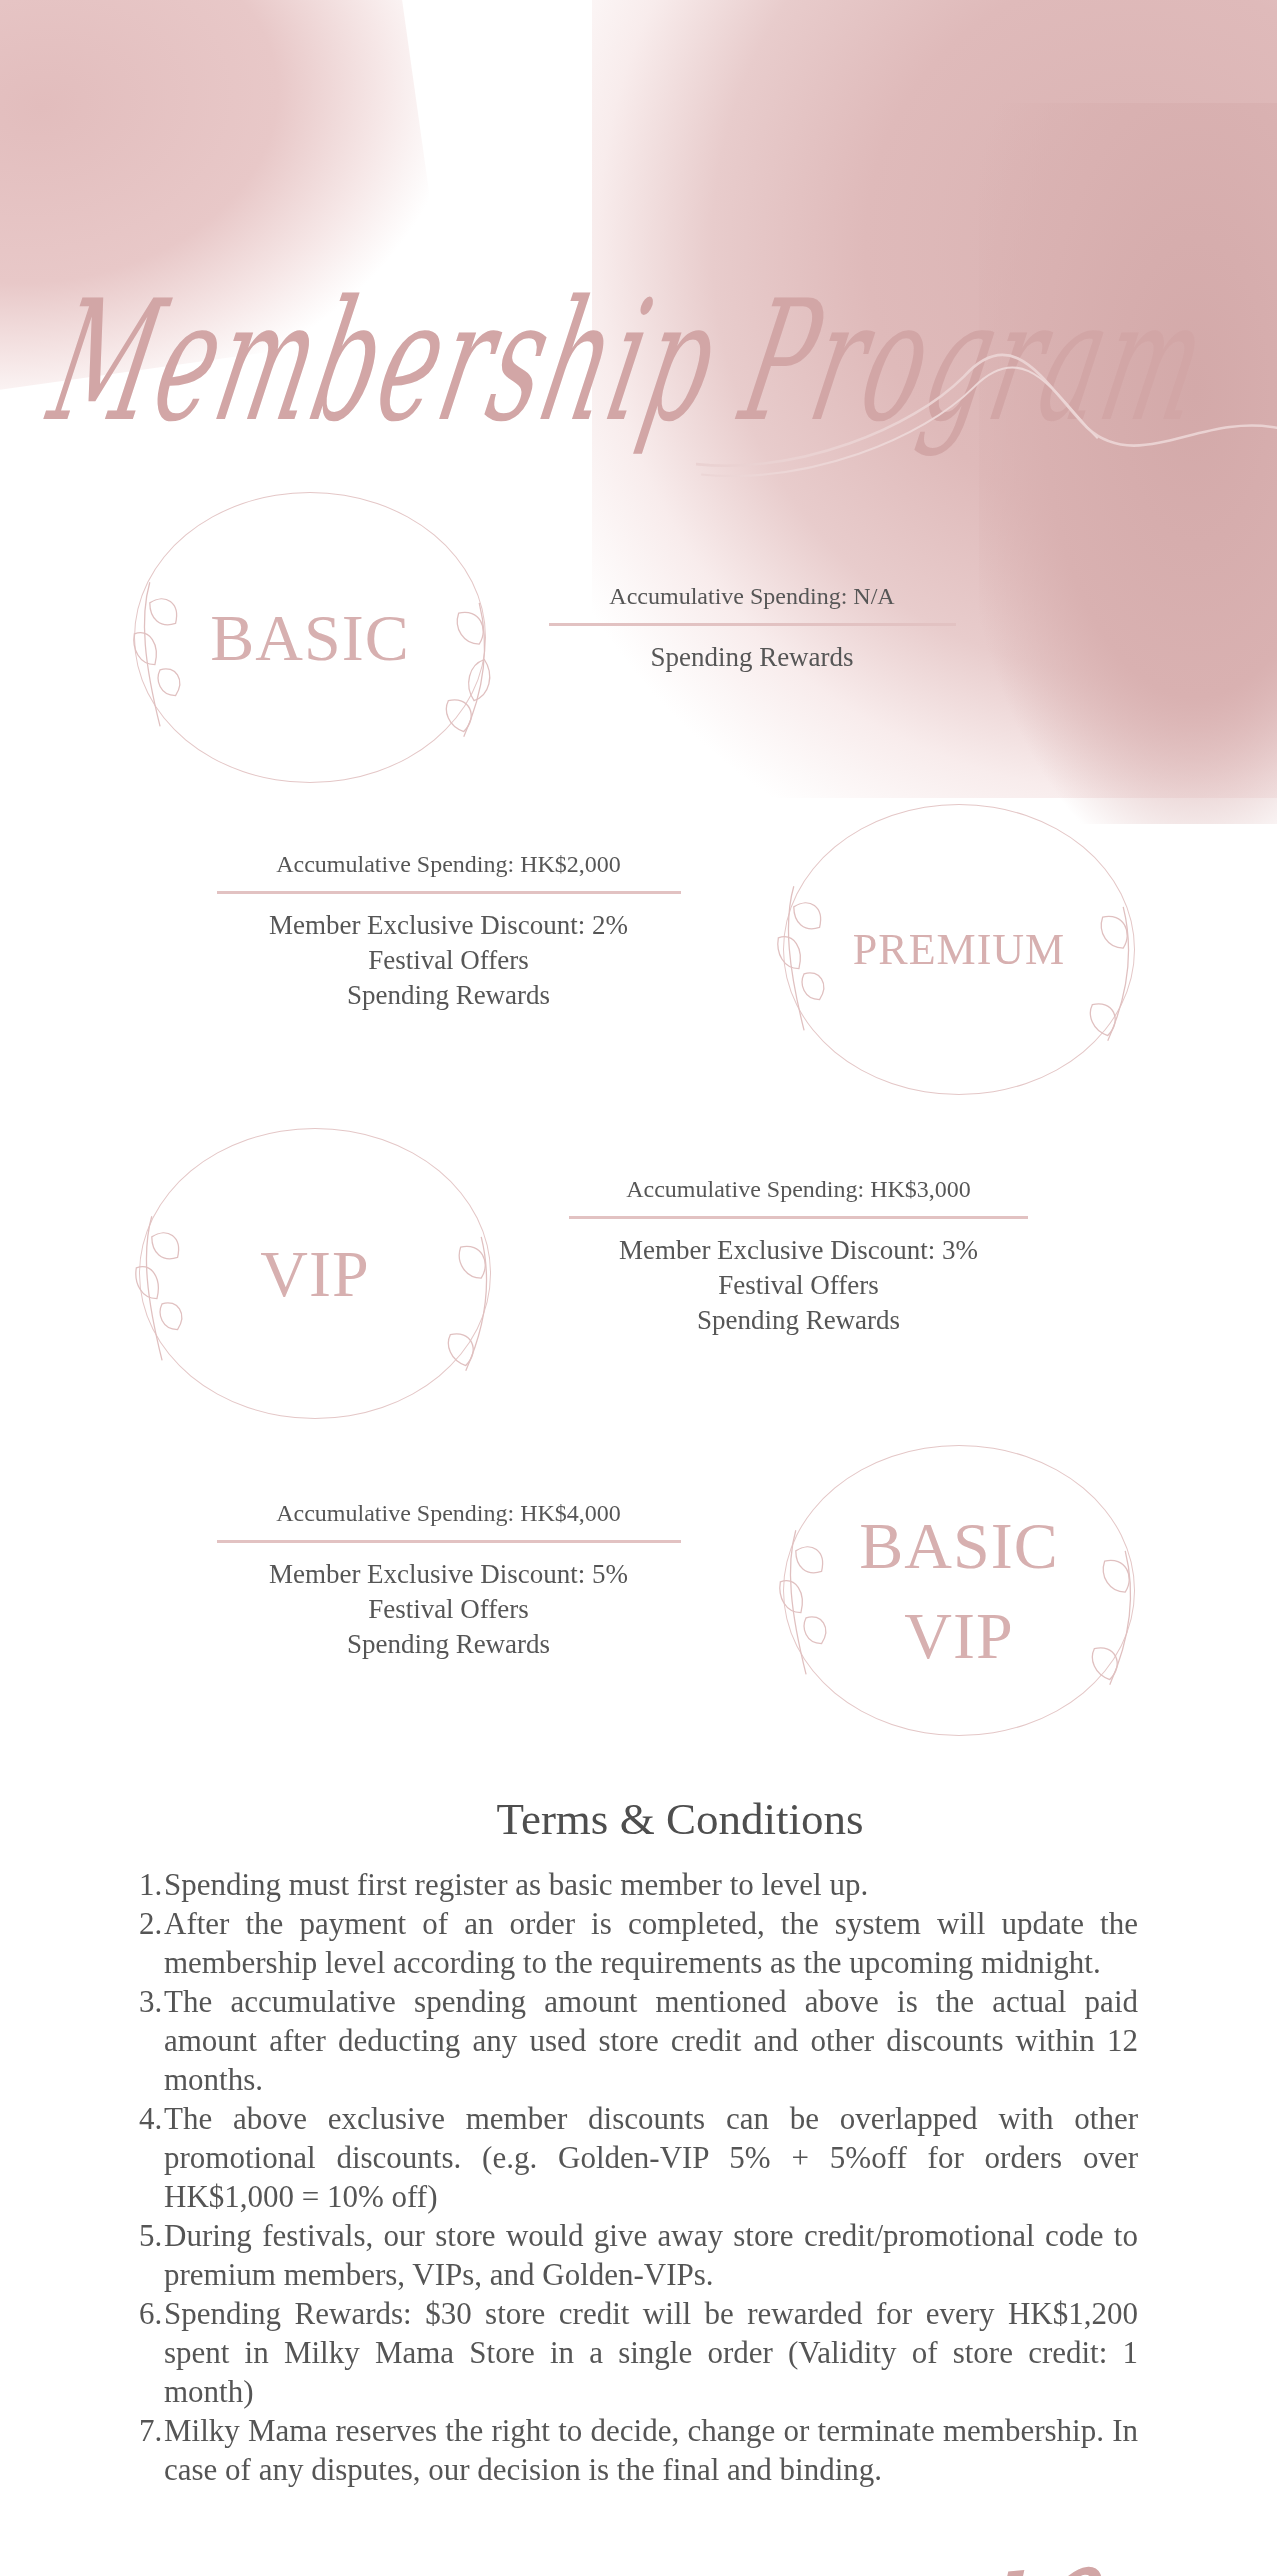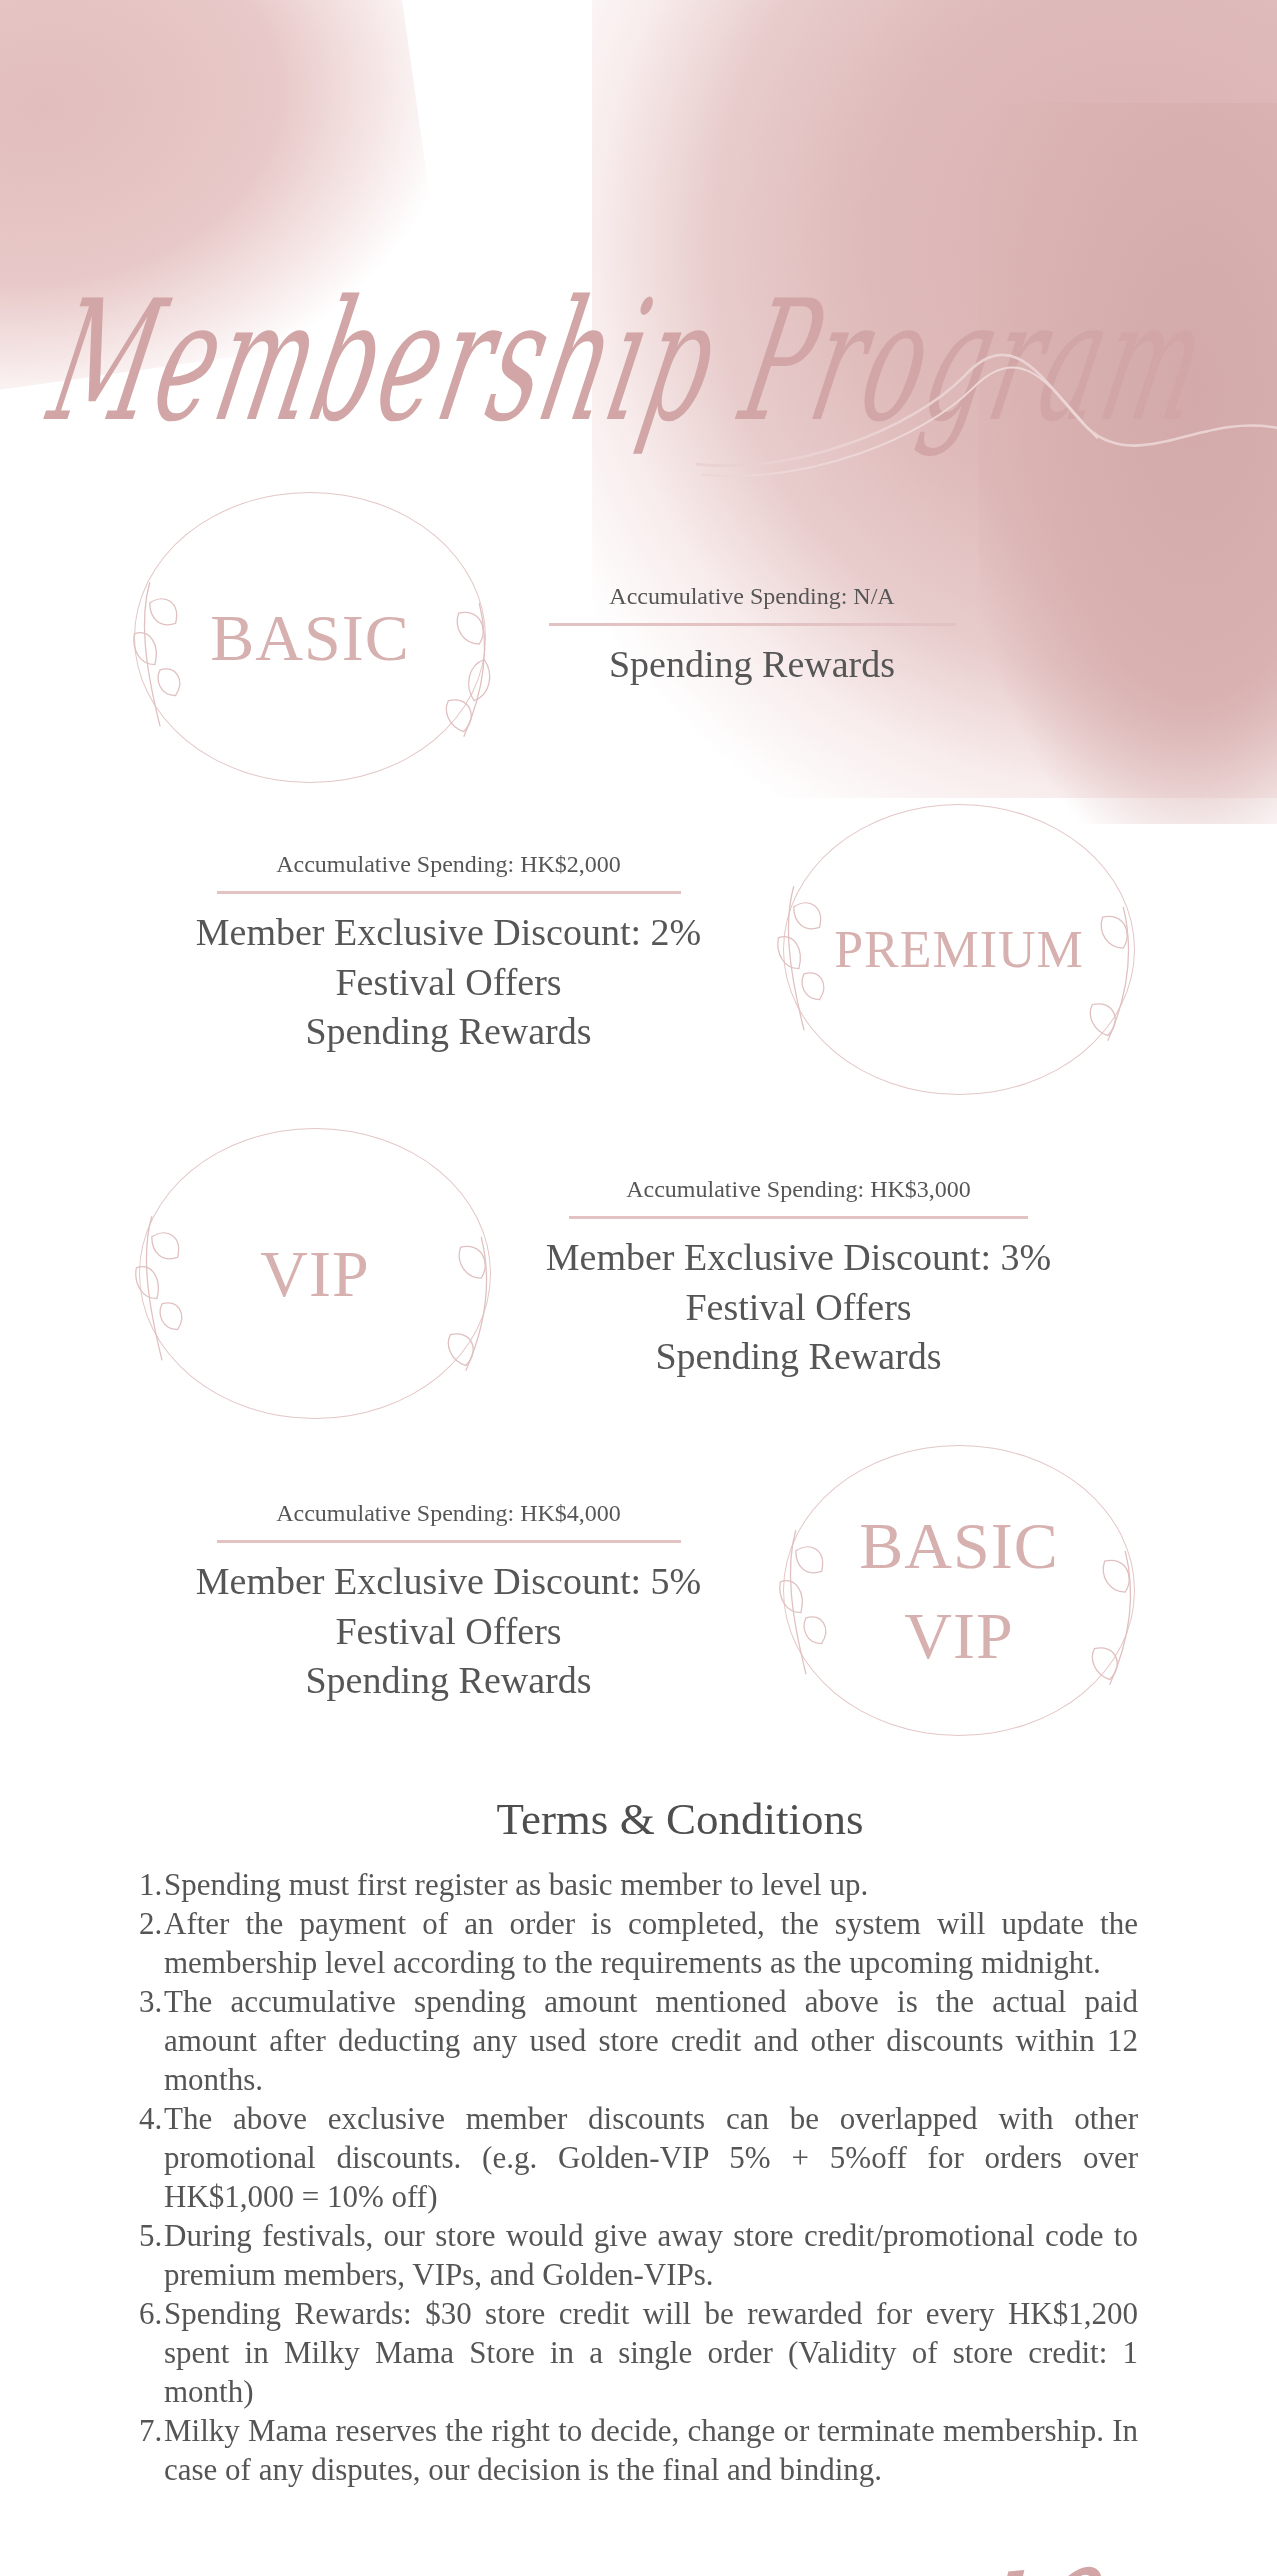--- a/index.html
+++ b/index.html
@@ -35,21 +35,21 @@
     display: flex; align-items: center; justify-content: center; text-align: center;
   }
   .badge-label {
     color: #d7b0b0; font-family: "Liberation Serif", serif; font-size: 66px; line-height: 1.3;
     letter-spacing: 1px;
   }
   .leaf { position: absolute; pointer-events: none; }
   .info { position: absolute; text-align: center; color: #565656; }
   .info .acc { font-size: 24px; line-height: 1.2; }
   .info .rule { height: 2.6px; background: #e2c2c2; margin: 12.4px auto 14.4px auto; }
-  .info .line { font-size: 38px; line-height: 1.3; }
+  .info .line { font-size: 27px; line-height: 1.3; }
 
   
   #terms-title { position: absolute; left: 0; width: 1278px; top: 1793px; text-align: center;
     color: #4e4e4e; font-size: 45px; padding-left: 41px; }
   #terms-list { position: absolute; left: 139px; top: 1865px; width: 999px; margin: 0; padding: 0;
     list-style: none; color: #555; font-size: 31px; line-height: 39px; }
   #terms-list li { position: relative; padding-left: 25px; text-align: justify; }
   #terms-list li .num { position: absolute; left: 0; top: 0; }
 </style>
 </head>
@@ -90,21 +90,21 @@
 
 <div class="tier">
   <div class="info" style="left:191px;top:850px;width:515px;">
     <div class="acc">Accumulative Spending: HK$2,000</div>
     <div class="rule" style="width:464px;"></div>
     <div class="line">Member Exclusive Discount: 2%</div>
     <div class="line">Festival Offers</div>
     <div class="line">Spending Rewards</div>
   </div>
   <div class="badge" style="left:783px;top:804px;">
-    <span class="badge-label" style="font-size:52px;">PREMIUM</span>
+    <span class="badge-label" style="font-size:44px;">PREMIUM</span>
   </div>
   <svg class="leaf" style="left:773px;top:876px" width="371" height="175" viewBox="0 0 720 340">
     <g fill="none" stroke="#e0c0c0" stroke-width="2.5">
       <path d="M40 20 C 20 90, 30 180, 60 300"></path>
         <path d="M40 60 C 70 40, 100 60, 90 100 C 60 110, 40 90, 40 60z"></path>
       <path d="M10 120 C 40 110, 60 140, 50 180 C 20 180, 5 150, 10 120z"></path>
         <path d="M60 190 C 90 180, 110 210, 90 240 C 60 240, 50 210, 60 190z"></path>
       <path d="M680 60 C 700 140, 690 230, 650 320"></path>
         <path d="M640 80 C 680 70, 700 110, 680 140 C 650 140, 630 110, 640 80z"></path>
       <path d="M620 250 C 660 240, 680 280, 650 310 C 620 300, 610 270, 620 250z"></path>

